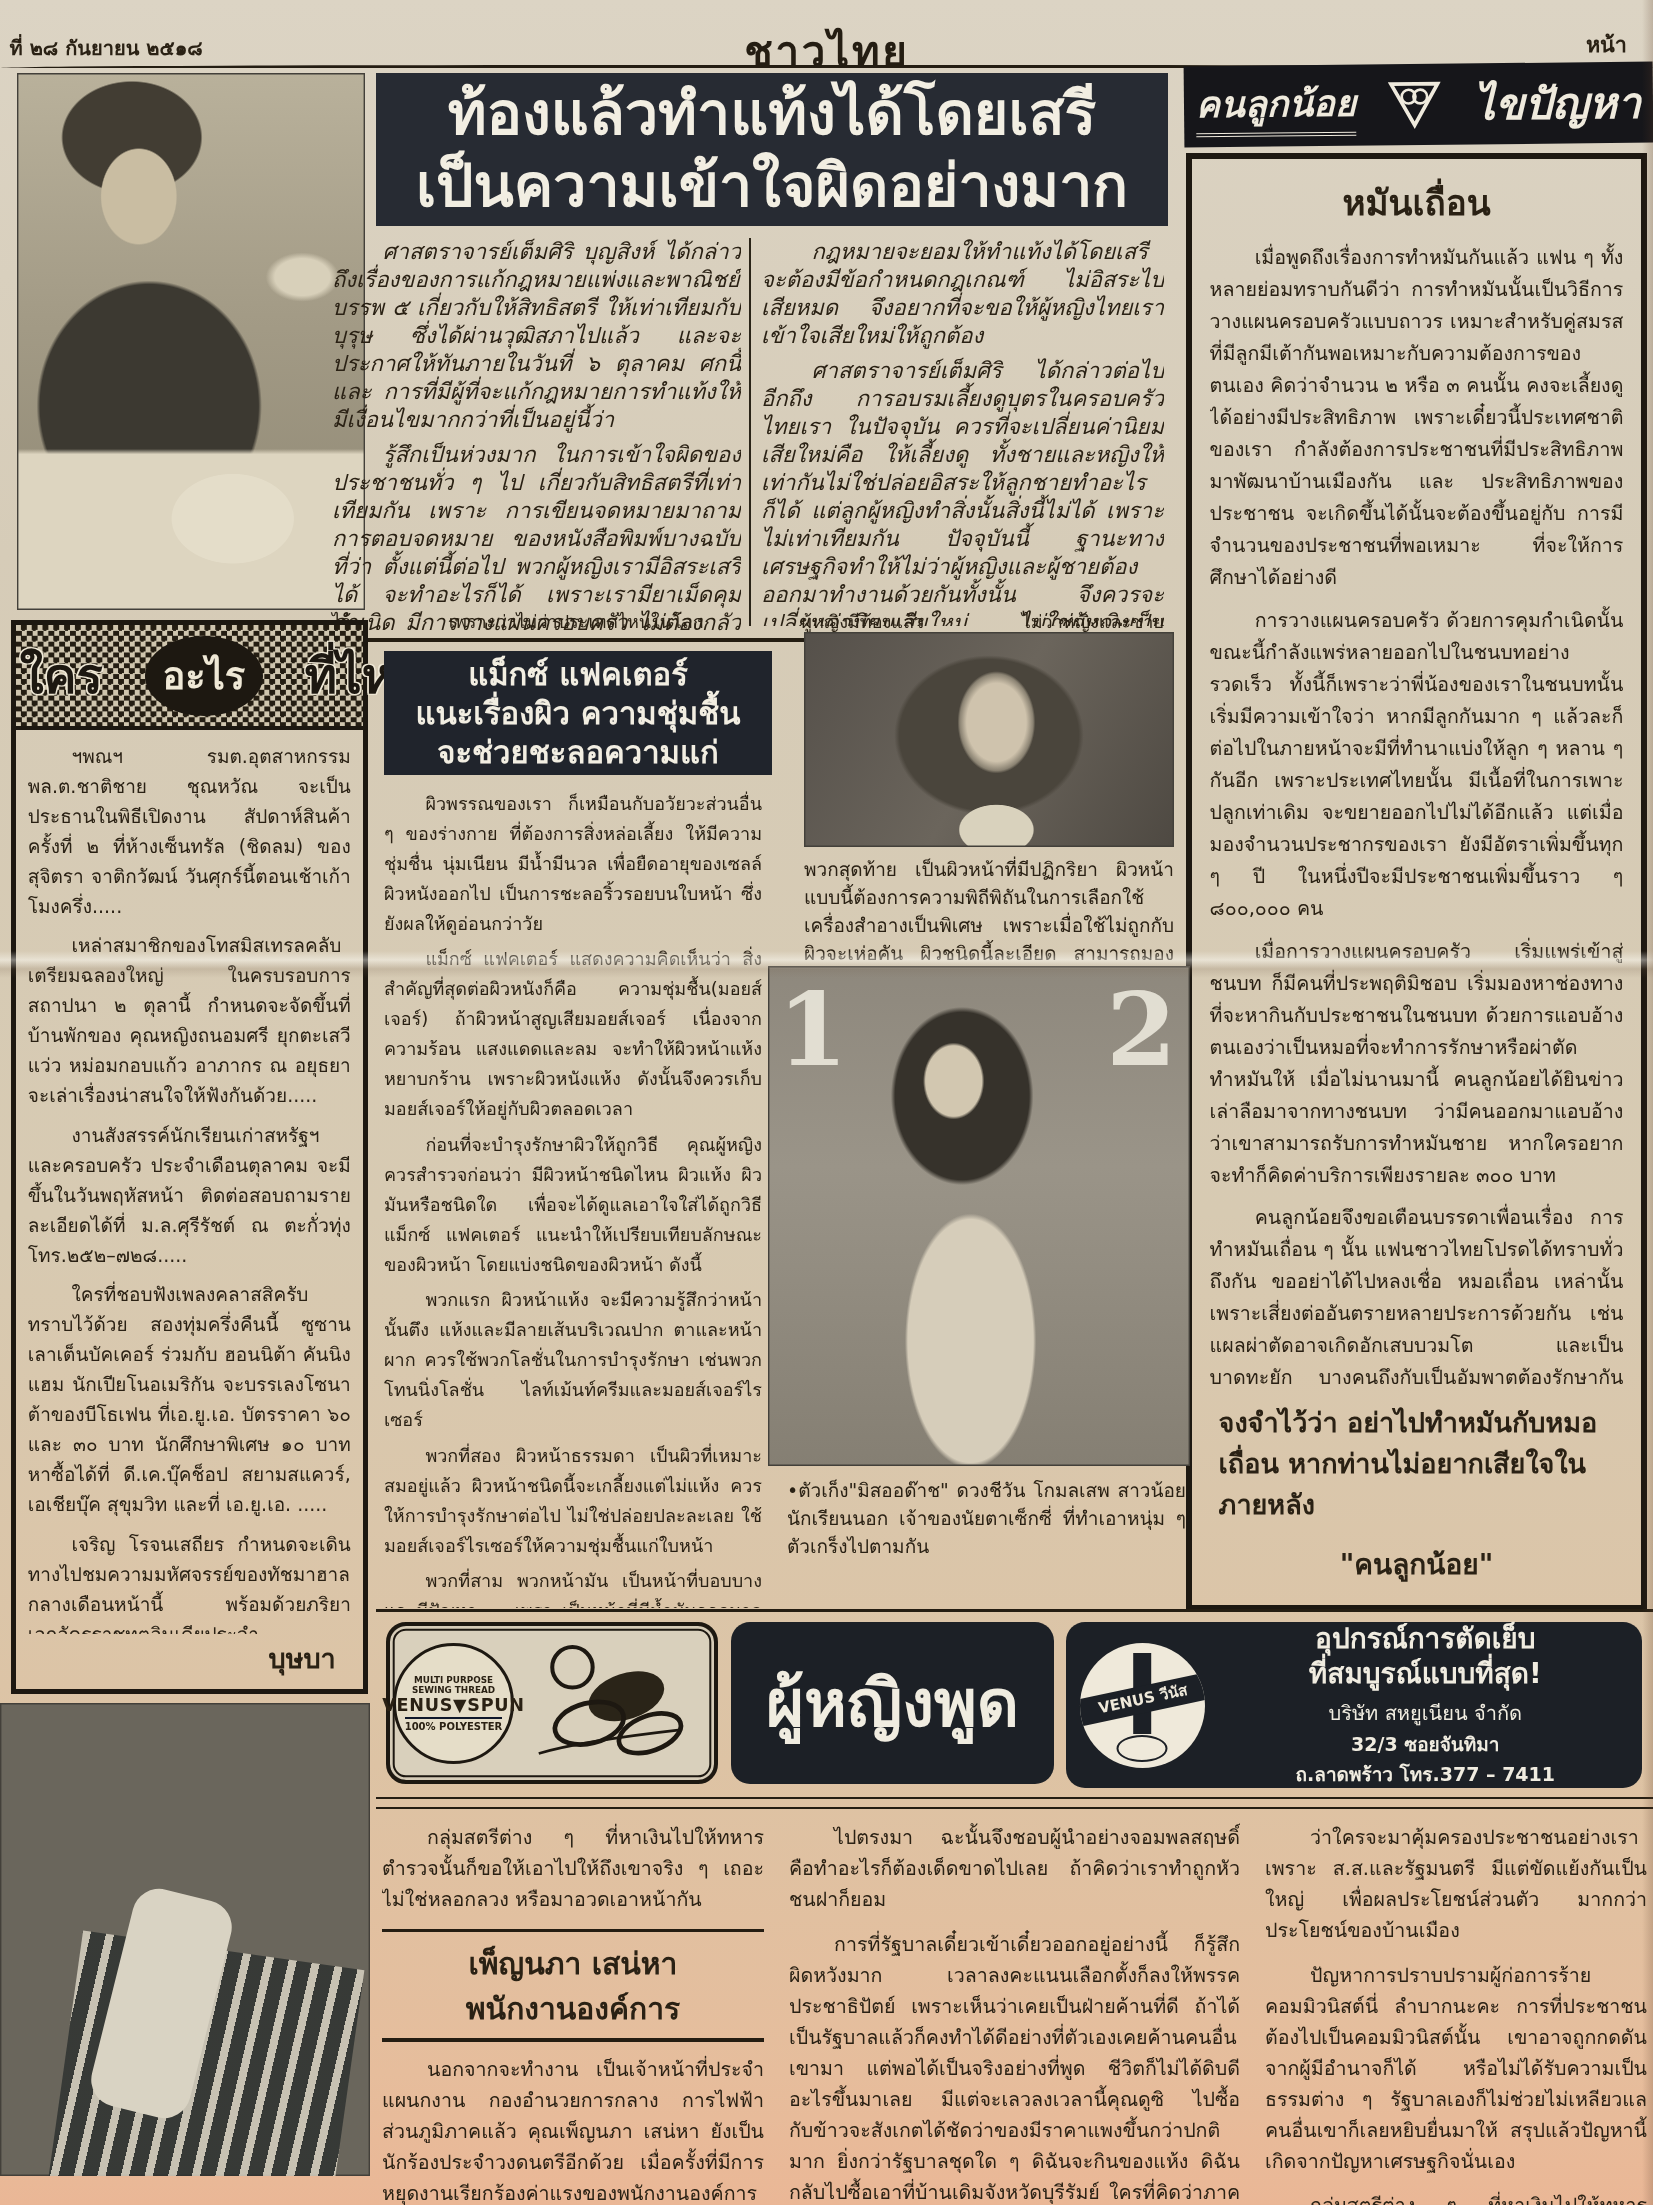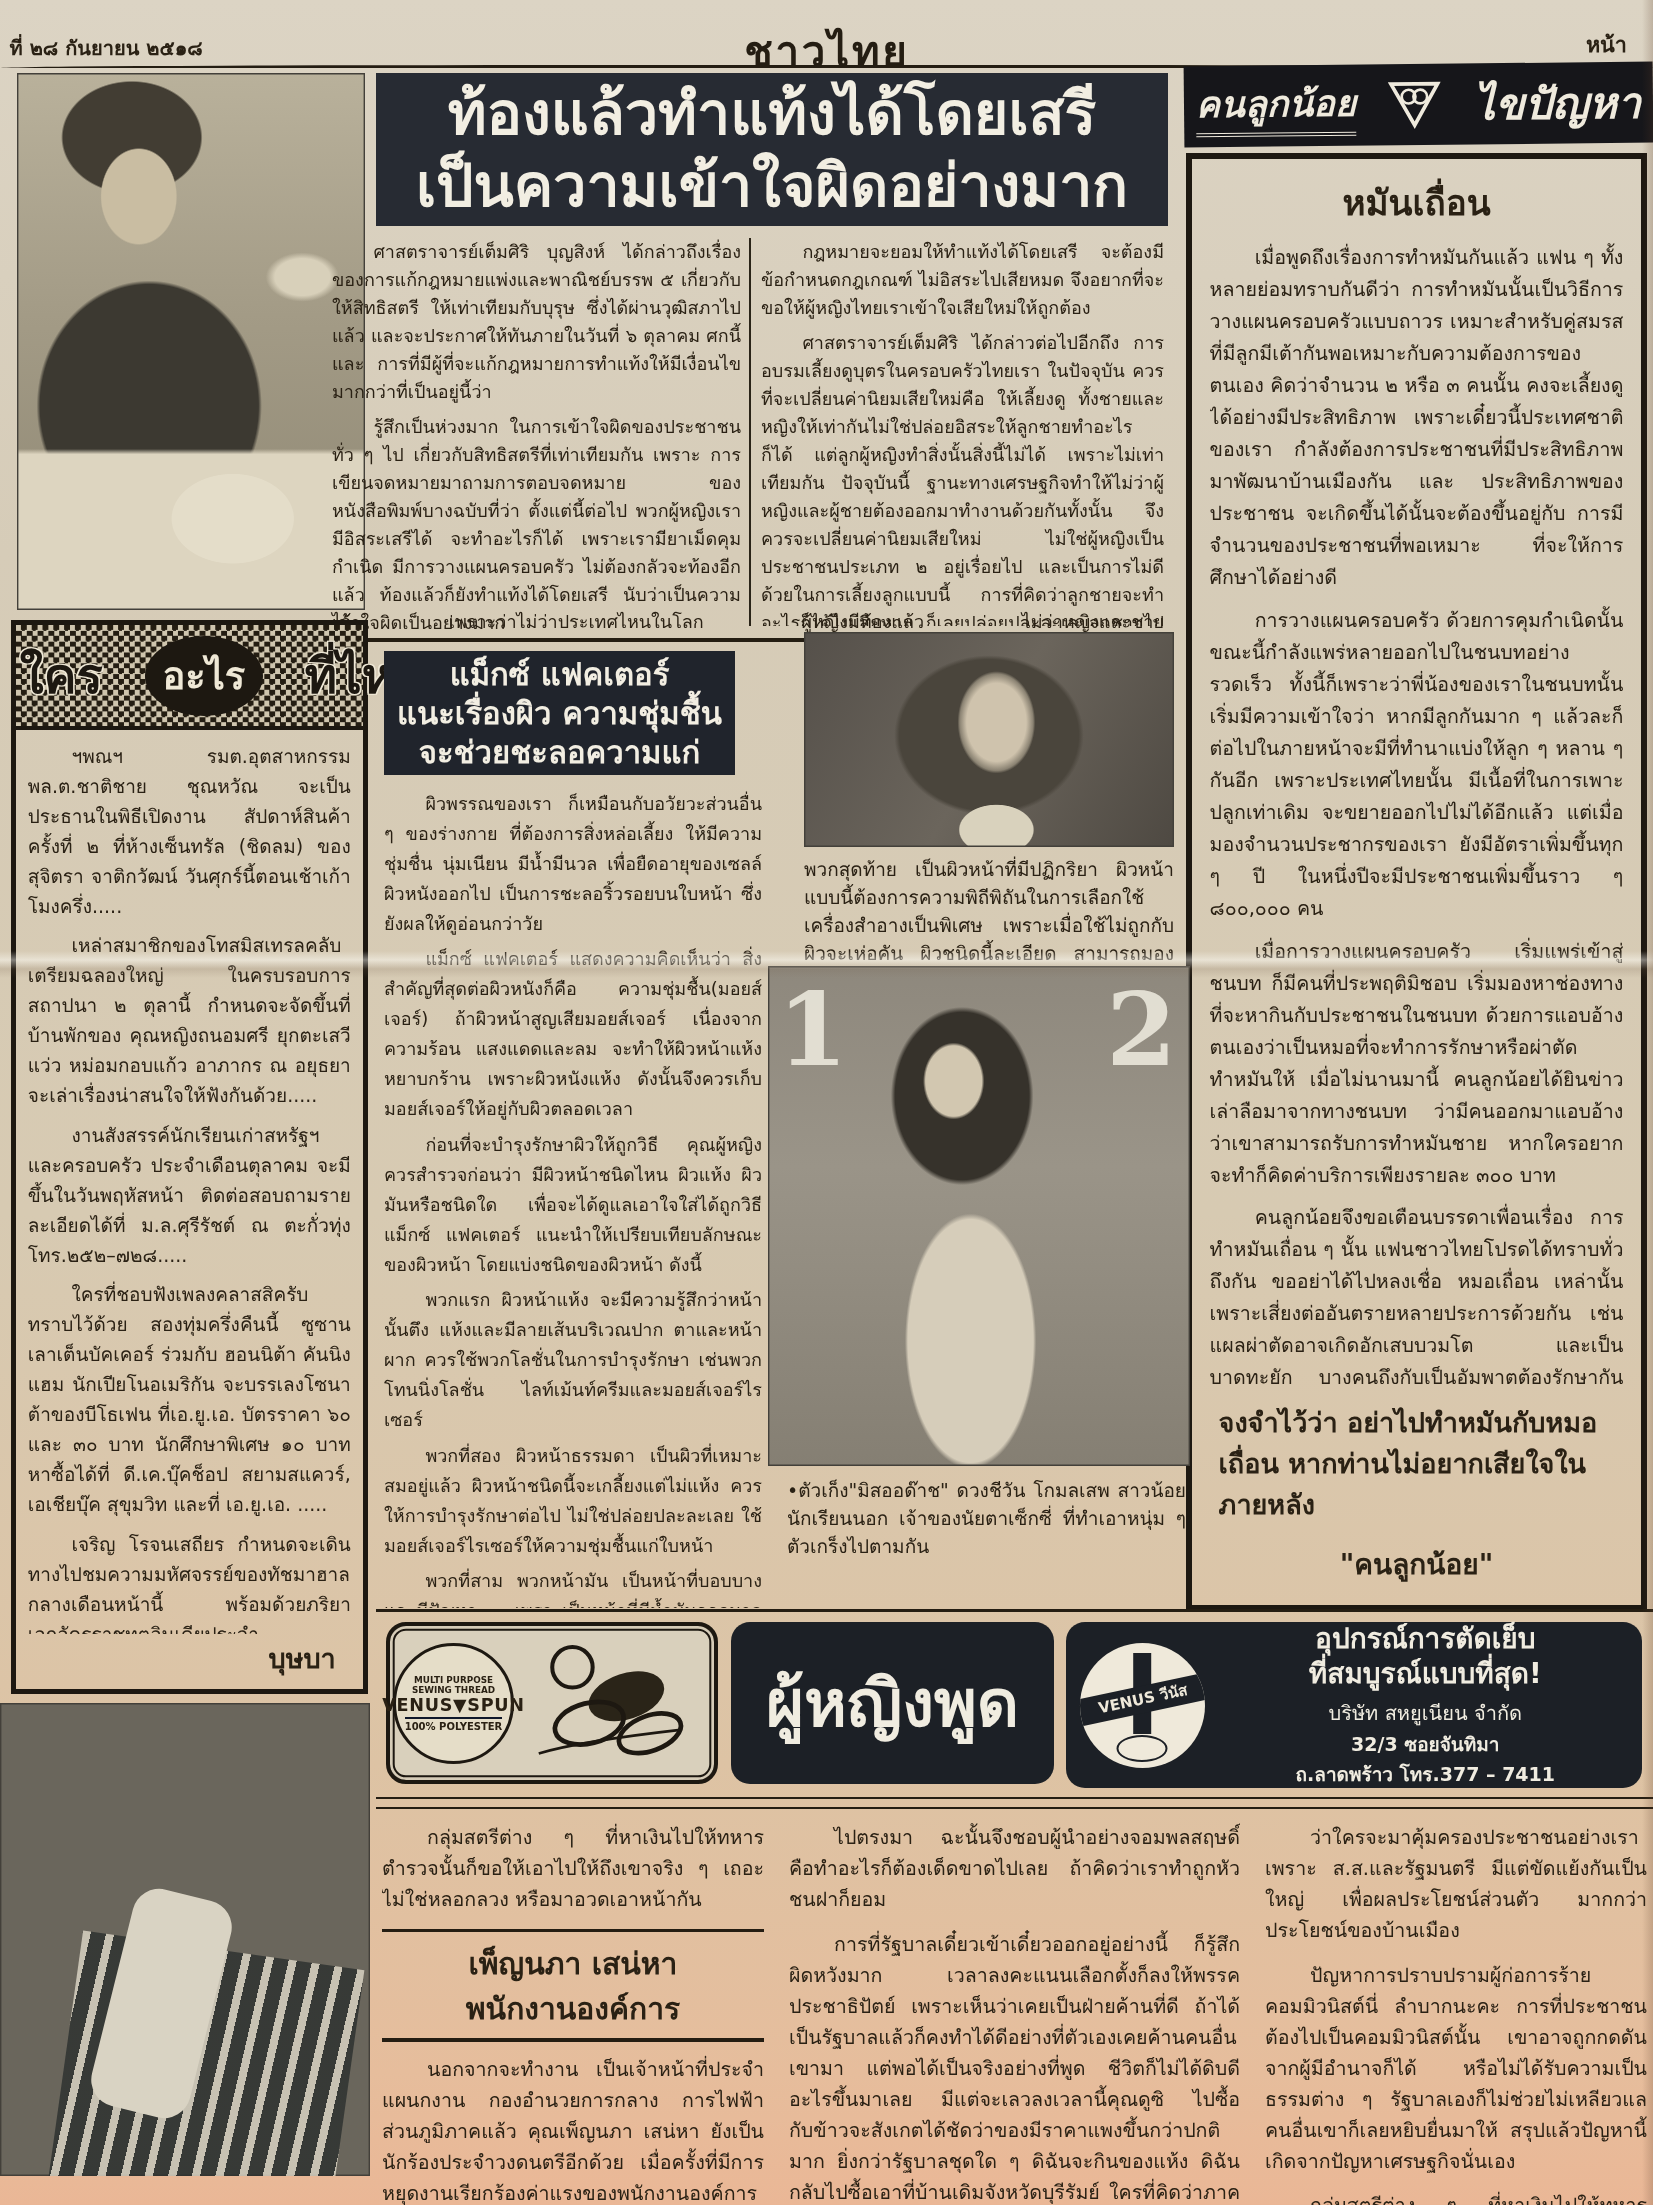--- a/index.html
+++ b/index.html
@@ -1,21 +1,21 @@
 <!DOCTYPE html>
 <html style="font-size:10.8px"><head>
 <meta charset="utf-8">
 <style>
   html,body{margin:0;padding:0;background:#888;}
   .page{position:relative;width:1654px;height:2205px;overflow:hidden;
     font-family:"DejaVu Sans",sans-serif;color:#2a2114;
     background:linear-gradient(180deg,#dcd4c4 0%,#d6ccb8 25%,#d7cab2 55%,#ddc3a4 80%,#e6bd9c 94%,#eab796 100%);}
   .abs{position:absolute;}
   .rule{background:#241d12;}
-  .body-txt{font-size:18px;line-height:28px;text-align:justify;}
+  .body-txt{font-size:22px;line-height:28px;text-align:justify;font-style:italic;}
   .body-txt p{margin:0 0 6.8px 0;}
   .ind{text-indent:2.3em;}
   .photo{background:#6a665c;box-shadow:0 0 0 1.4px #43403a inset;}
   .blackbox{background:#272b33;color:#f2eee2;}
   .cap{font-size:19px;line-height:28px;text-align:justify;}
   .vline{background:#2a2418;width:2px;}
   .crease{background:linear-gradient(180deg,rgba(255,255,255,0),rgba(255,255,250,.45),rgba(120,100,80,.18),rgba(255,255,255,0));}
   .gossip-body{font-size:19px;line-height:30px;text-align:justify;}
   .gossip-body p{margin:0 0 9.5px 0;}
   .solver-body{font-size:19.6px;line-height:32px;text-align:justify;}
@@ -96,21 +96,21 @@
       <p class="ind">ฯพณฯ รมต.อุตสาหกรรม พล.ต.ชาติชาย ชุณหวัณ จะเป็นประธานในพิธีเปิดงาน สัปดาห์สินค้า ครั้งที่ ๒ ที่ห้างเซ็นทรัล (ชิดลม) ของ สุจิตรา จาติกวัฒน์ วันศุกร์นี้ตอนเช้าเก้าโมงครึ่ง.....</p>
       <p class="ind">เหล่าสมาชิกของโทสมิสเทรลคลับ เตรียมฉลองใหญ่ ในครบรอบการสถาปนา ๒ ตุลานี้ กำหนดจะจัดขึ้นที่บ้านพักของ คุณหญิงถนอมศรี ยุกตะเสวี แว่ว หม่อมกอบแก้ว อาภากร ณ อยุธยา จะเล่าเรื่องน่าสนใจให้ฟังกันด้วย.....</p>
       <p class="ind">งานสังสรรค์นักเรียนเก่าสหรัฐฯ และครอบครัว ประจำเดือนตุลาคม จะมีขึ้นในวันพฤหัสหน้า ติดต่อสอบถามรายละเอียดได้ที่ ม.ล.ศุรีรัชต์ ณ ตะกั่วทุ่ง โทร.๒๕๒–๗๒๘.....</p>
       <p class="ind">ใครที่ชอบฟังเพลงคลาสสิครับทราบไว้ด้วย สองทุ่มครึ่งคืนนี้ ซูซาน เลาเต็นบัคเคอร์ ร่วมกับ ฮอนนิต้า คันนิงแฮม นักเปียโนอเมริกัน จะบรรเลงโซนาต้าของบีโธเฟน ที่เอ.ยู.เอ. บัตรราคา ๖๐ และ ๓๐ บาท นักศึกษาพิเศษ ๑๐ บาท หาซื้อได้ที่ ดี.เค.บุ๊คช็อป สยามสแควร์, เอเชียบุ๊ค สุขุมวิท และที่ เอ.ยู.เอ. .....</p>
       <p class="ind">เจริญ โรจนเสถียร กำหนดจะเดินทางไปชมความมหัศจรรย์ของทัชมาฮาล กลางเดือนหน้านี้ พร้อมด้วยภริยาเอกอัครราชทูตอินเดียประจำประเทศไทย.....</p>
 
     </div>
     <div style="text-align:right;font-size:27px;font-weight:800;padding:2.7px 27px 9.5px 0;">บุษบา</div>
   </div>
 
-  <div class="abs blackbox" style="left:384px;top:651px;width:351px;height:124px;display:flex;flex-direction:column;justify-content:center;text-align:center;background:#20242c;">
+  <div class="abs blackbox" style="left:384px;top:651px;width:388px;height:124px;display:flex;flex-direction:column;justify-content:center;text-align:center;background:#20242c;">
     <div style="font-size:31px;font-weight:800;line-height:39px;">แม็กซ์ แฟคเตอร์</div>
     <div style="font-size:31px;font-weight:800;line-height:39px;">แนะเรื่องผิว ความชุ่มชื้น</div>
     <div style="font-size:31px;font-weight:800;line-height:39px;">จะช่วยชะลอความแก่</div>
   </div>
 
   <div class="abs mf-body" style="left:384px;top:789px;width:378px;height:819px;overflow:hidden;">
     <p class="ind">ผิวพรรณของเรา ก็เหมือนกับอวัยวะส่วนอื่น ๆ ของร่างกาย ที่ต้องการสิ่งหล่อเลี้ยง ให้มีความชุ่มชื่น นุ่มเนียน มีน้ำมีนวล เพื่อยืดอายุของเซลล์ผิวหนังออกไป เป็นการชะลอริ้วรอยบนใบหน้า ซึ่งยังผลให้ดูอ่อนกว่าวัย</p>
     <p class="ind">แม็กซ์ แฟคเตอร์ แสดงความคิดเห็นว่า สิ่งสำคัญที่สุดต่อผิวหนังก็คือ ความชุ่มชื้น(มอยส์เจอร์) ถ้าผิวหน้าสูญเสียมอยส์เจอร์ เนื่องจากความร้อน แสงแดดและลม จะทำให้ผิวหน้าแห้งหยาบกร้าน เพราะผิวหนังแห้ง ดังนั้นจึงควรเก็บมอยส์เจอร์ให้อยู่กับผิวตลอดเวลา</p>
     <p class="ind">ก่อนที่จะบำรุงรักษาผิวให้ถูกวิธี คุณผู้หญิงควรสำรวจก่อนว่า มีผิวหน้าชนิดไหน ผิวแห้ง ผิวมันหรือชนิดใด เพื่อจะได้ดูแลเอาใจใส่ได้ถูกวิธี แม็กซ์ แฟคเตอร์ แนะนำให้เปรียบเทียบลักษณะของผิวหน้า โดยแบ่งชนิดของผิวหน้า ดังนี้</p>
     <p class="ind">พวกแรก ผิวหน้าแห้ง จะมีความรู้สึกว่าหน้านั้นตึง แห้งและมีลายเส้นบริเวณปาก ตาและหน้าผาก ควรใช้พวกโลชั่นในการบำรุงรักษา เช่นพวกโทนนิ่งโลชั่น ไลท์เม้นท์ครีมและมอยส์เจอร์ไรเซอร์</p>

